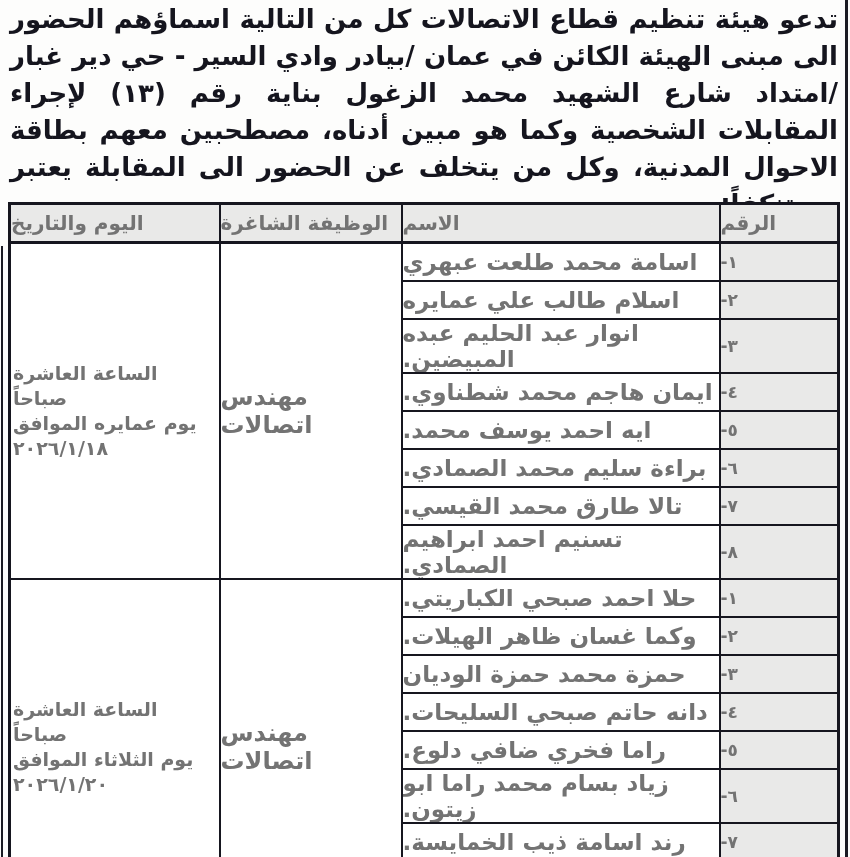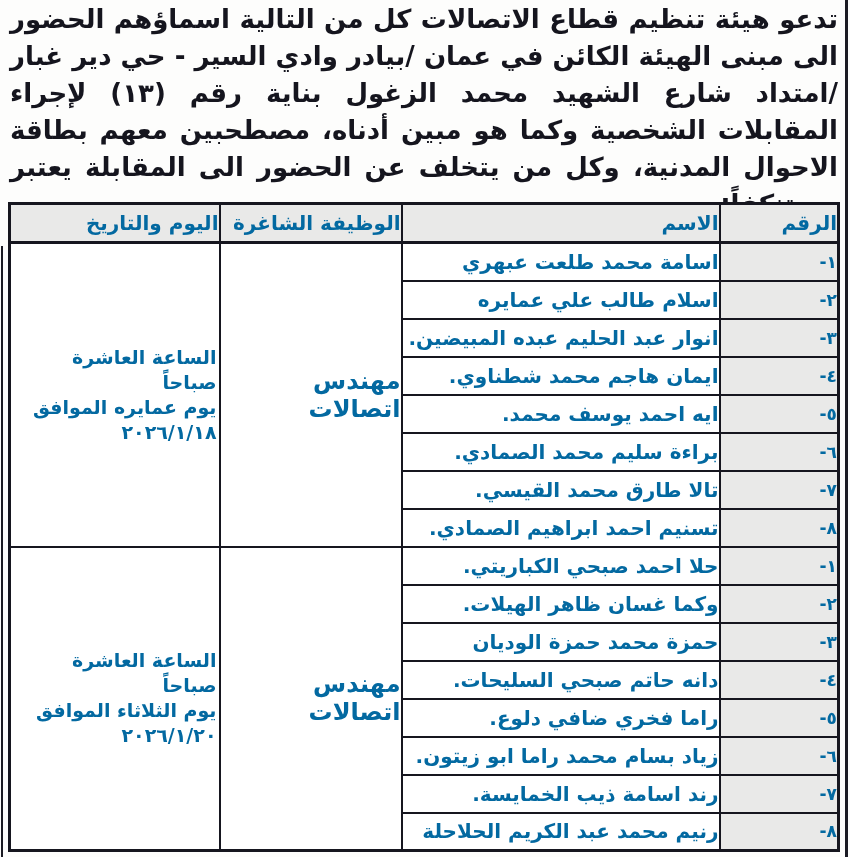--- a/index.html
+++ b/index.html
@@ -34,35 +34,35 @@
     width:829px;
     direction:rtl;
     border:3px solid #16161f;
   }
   col.c-num   { width:119px; }
   col.c-name  { width:318px; }
   col.c-pos   { width:182px; }
   col.c-sched { width:210px; }
   .announce th, .announce td {
     border:2px solid #16161f;
-    text-align:right;
+    text-align:left;
     vertical-align:middle;
     font-weight:bold;
-    color:#0369a1;
+    color:#737373;
     overflow:hidden;
   }
   .announce thead th {
     background:#e9e9e8;
     height:39px;
     font-size:20px;
     border-bottom:3px solid #16161f;
   }
   .announce td { height:38px; background:#ffffff; }
   td.num  { background:#e9e9e8; font-size:17px; letter-spacing:1px; }
-  td.name { font-size:20px; }
+  td.name { font-size:23px; }
   td.pos  { font-size:24px; }
   td.sched { font-size:19px; line-height:25px; padding:4px 2px; }
   tbody.group-2 tr:first-child td { border-top:1px solid #a21caf; }
 </style>
 </head>
 <body>
 
 <div class="frame-line frame-right"></div>
 <div class="frame-line frame-left"></div>
 

